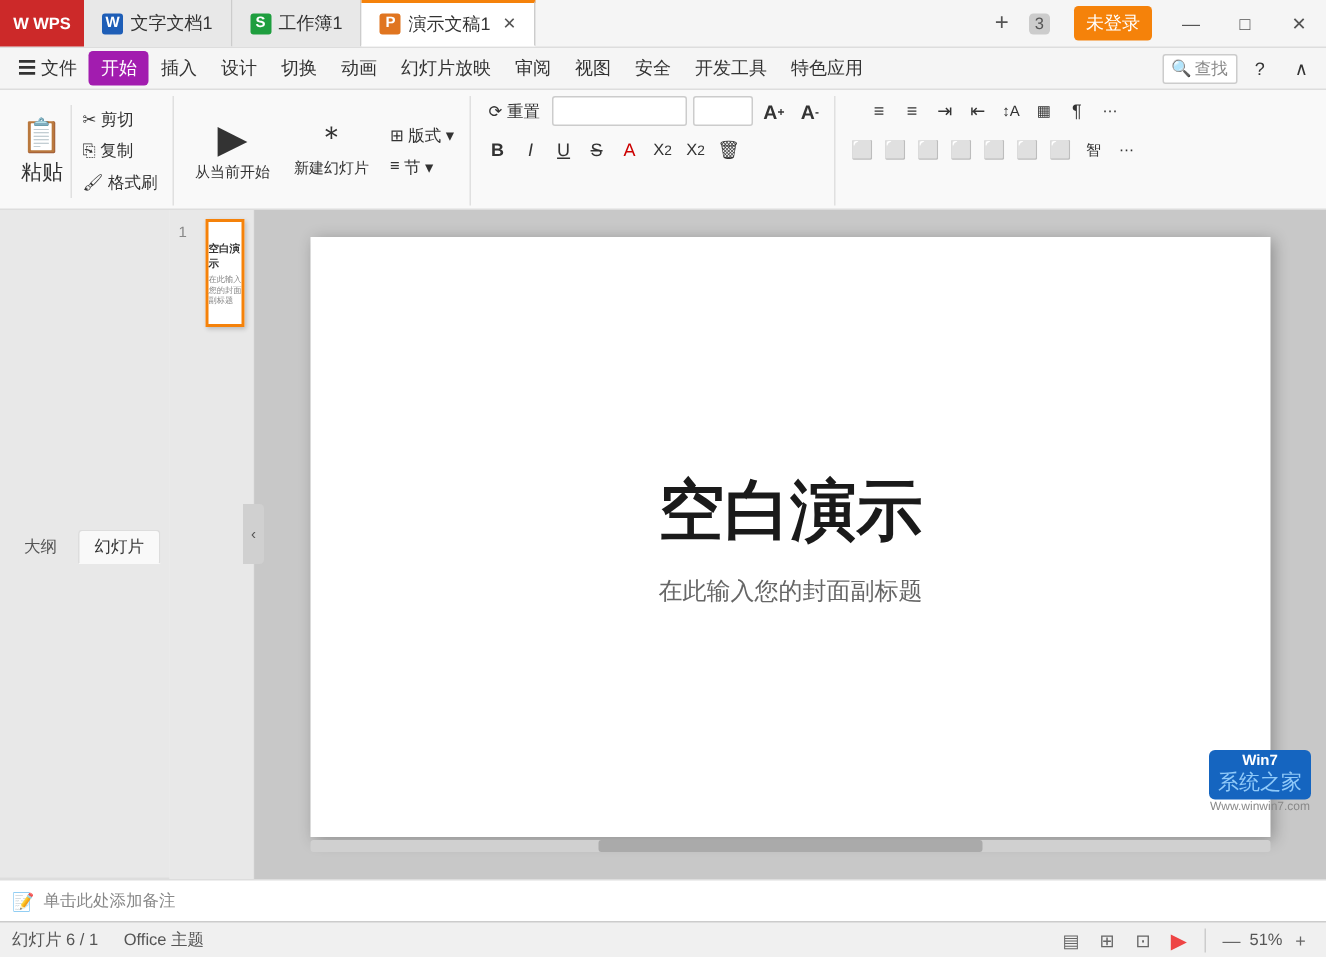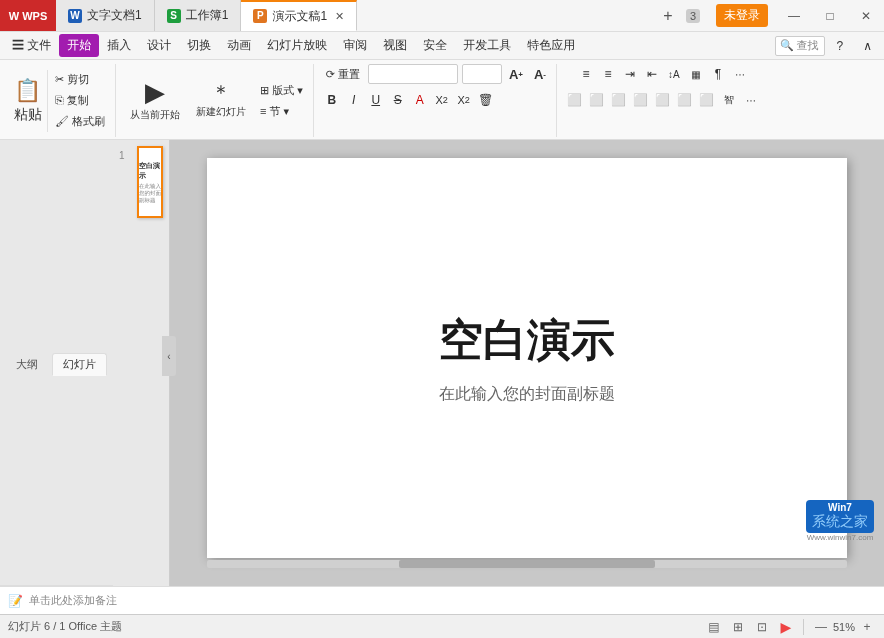--- a/index.html
+++ b/index.html
@@ -639,21 +639,21 @@
     </div>
   </div>
 
   <div class="notes-bar">
     <span style="margin-right:6px; font-size:12px;">📝</span>
     <span>单击此处添加备注</span>
   </div>
 
   <div class="statusbar">
     <span>幻灯片 6 / 1</span>
-    <span style="margin-left:3px;">Office 主题</span>
+    <span style="margin-left:17px;">Office 主题</span>
 
     <div class="statusbar-right">
 
       <div class="view-btn" title="Normal">▤</div>
       <div class="view-btn" title="Slide Sorter">⊞</div>
       <div class="view-btn" title="Reading View">⊡</div>
       <div class="view-btn" title="Slideshow" style="color:#e44; font-size:14px;">▶</div>
       <div class="divider"></div>
       <div class="zoom-level">
         <div class="view-btn">—</div>

